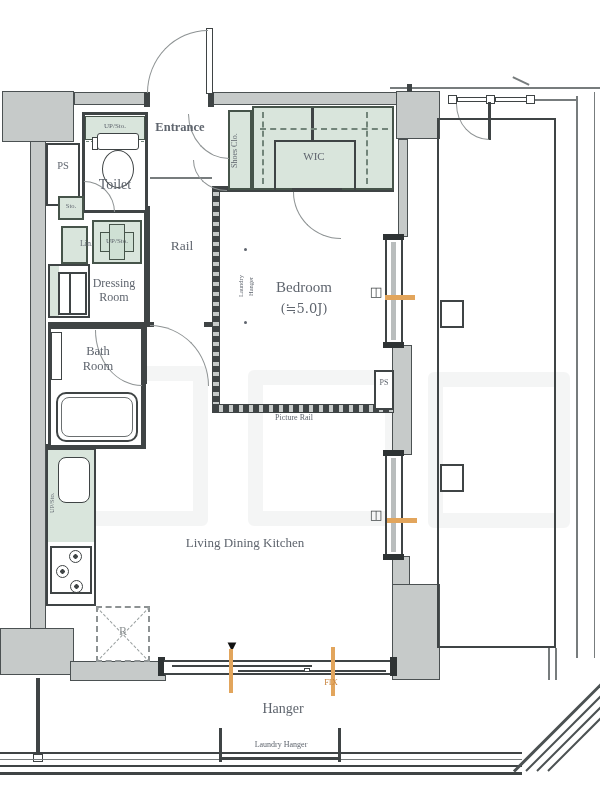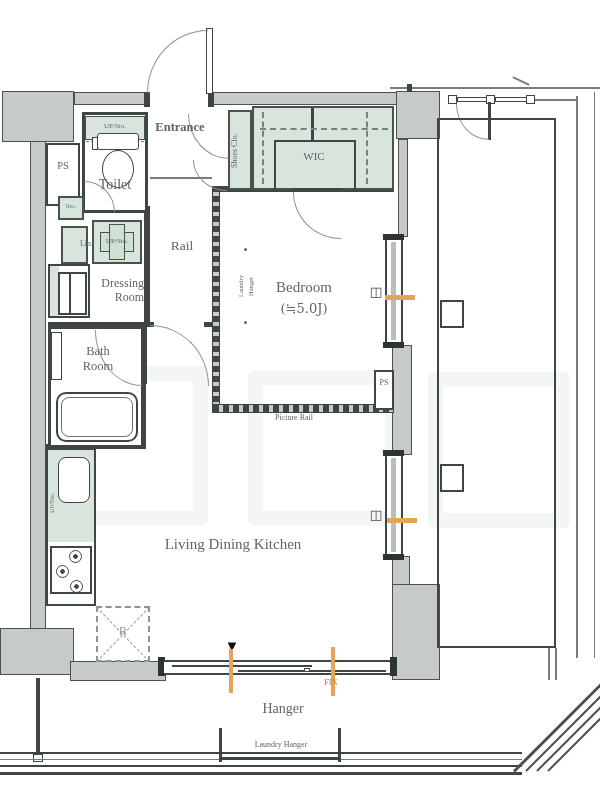--- a/index.html
+++ b/index.html
@@ -187,30 +187,30 @@
   <div class="label" style="left:149px;top:120px;width:62px;font-size:12.5px;font-weight:bold;">Entrance</div>
   <div class="label vtext" style="left:230px;top:118px;width:20px;height:66px;font-size:8px;">Shoes Clo.</div>
   <div class="label" style="left:292px;top:150px;width:44px;font-size:11px;">WIC</div>
   <div class="label" style="left:86px;top:177px;width:58px;font-size:14px;">Toilet</div>
   <div class="label" style="left:48px;top:160px;width:30px;font-size:10.5px;">PS</div>
   <div class="label" style="left:58px;top:202px;width:26px;font-size:6.5px;">Sto.</div>
   <div class="label" style="left:61px;top:239px;width:27px;font-size:8px;margin-left:12px;">Lin.</div>
   <div class="label" style="left:87px;top:122px;width:56px;font-size:7px;">UP/Sto.</div>
   <div class="label" style="left:94px;top:237px;width:46px;font-size:7px;">UP/Sto.</div>
   <div class="label vtext" style="left:48px;top:474px;width:11px;height:58px;font-size:6.5px;">UP/Sto.</div>
-  <div class="label" style="left:84px;top:276px;width:60px;font-size:12px;text-align:right;">Dressing Room</div>
+  <div class="label" style="left:84px;top:276px;width:60px;font-size:12px;">Dressing Room</div>
   <div class="label" style="left:160px;top:238px;width:44px;font-size:13.5px;">Rail</div>
   <div class="label" style="left:252px;top:278px;width:104px;font-size:15px;">Bedroom</div>
   <div class="label" style="left:257px;top:301px;width:94px;font-size:13px;font-family:'DejaVu Serif','DejaVu Sans',serif;">(≒5.0J)</div>
   <div class="label vtext" style="left:237px;top:264px;width:10px;height:44px;font-size:6.5px;">Laundry</div>
   <div class="label vtext" style="left:247px;top:264px;width:10px;height:44px;font-size:6.5px;">Hanger</div>
   <div class="dot" style="left:244px;top:248px;"></div>
   <div class="dot" style="left:244px;top:321px;"></div>
   <div class="label" style="left:374px;top:378px;width:20px;font-size:8px;">PS</div>
   <div class="label" style="left:264px;top:413px;width:60px;font-size:8px;">Picture Rail</div>
   <div class="label" style="left:72px;top:344px;width:52px;font-size:12.5px;">Bath Room</div>
-  <div class="label" style="left:144px;top:535px;width:178px;font-size:15px;">Living Dining Kitchen</div>
+  <div class="label" style="left:156px;top:535px;width:178px;font-size:13px;">Living Dining Kitchen</div>
   <div class="label" style="left:108px;top:624px;width:30px;font-size:12px;color:#8d9293;">R</div>
   <div class="label" style="left:317px;top:677px;width:28px;font-size:8.5px;color:#c8833c;">FIX</div>
   <div class="label" style="left:248px;top:701px;width:70px;font-size:14px;">Hanger</div>
   <div class="label" style="left:244px;top:740px;width:74px;font-size:8px;">Laundry Hanger</div>
 
 </div>
 
 </body></html>

